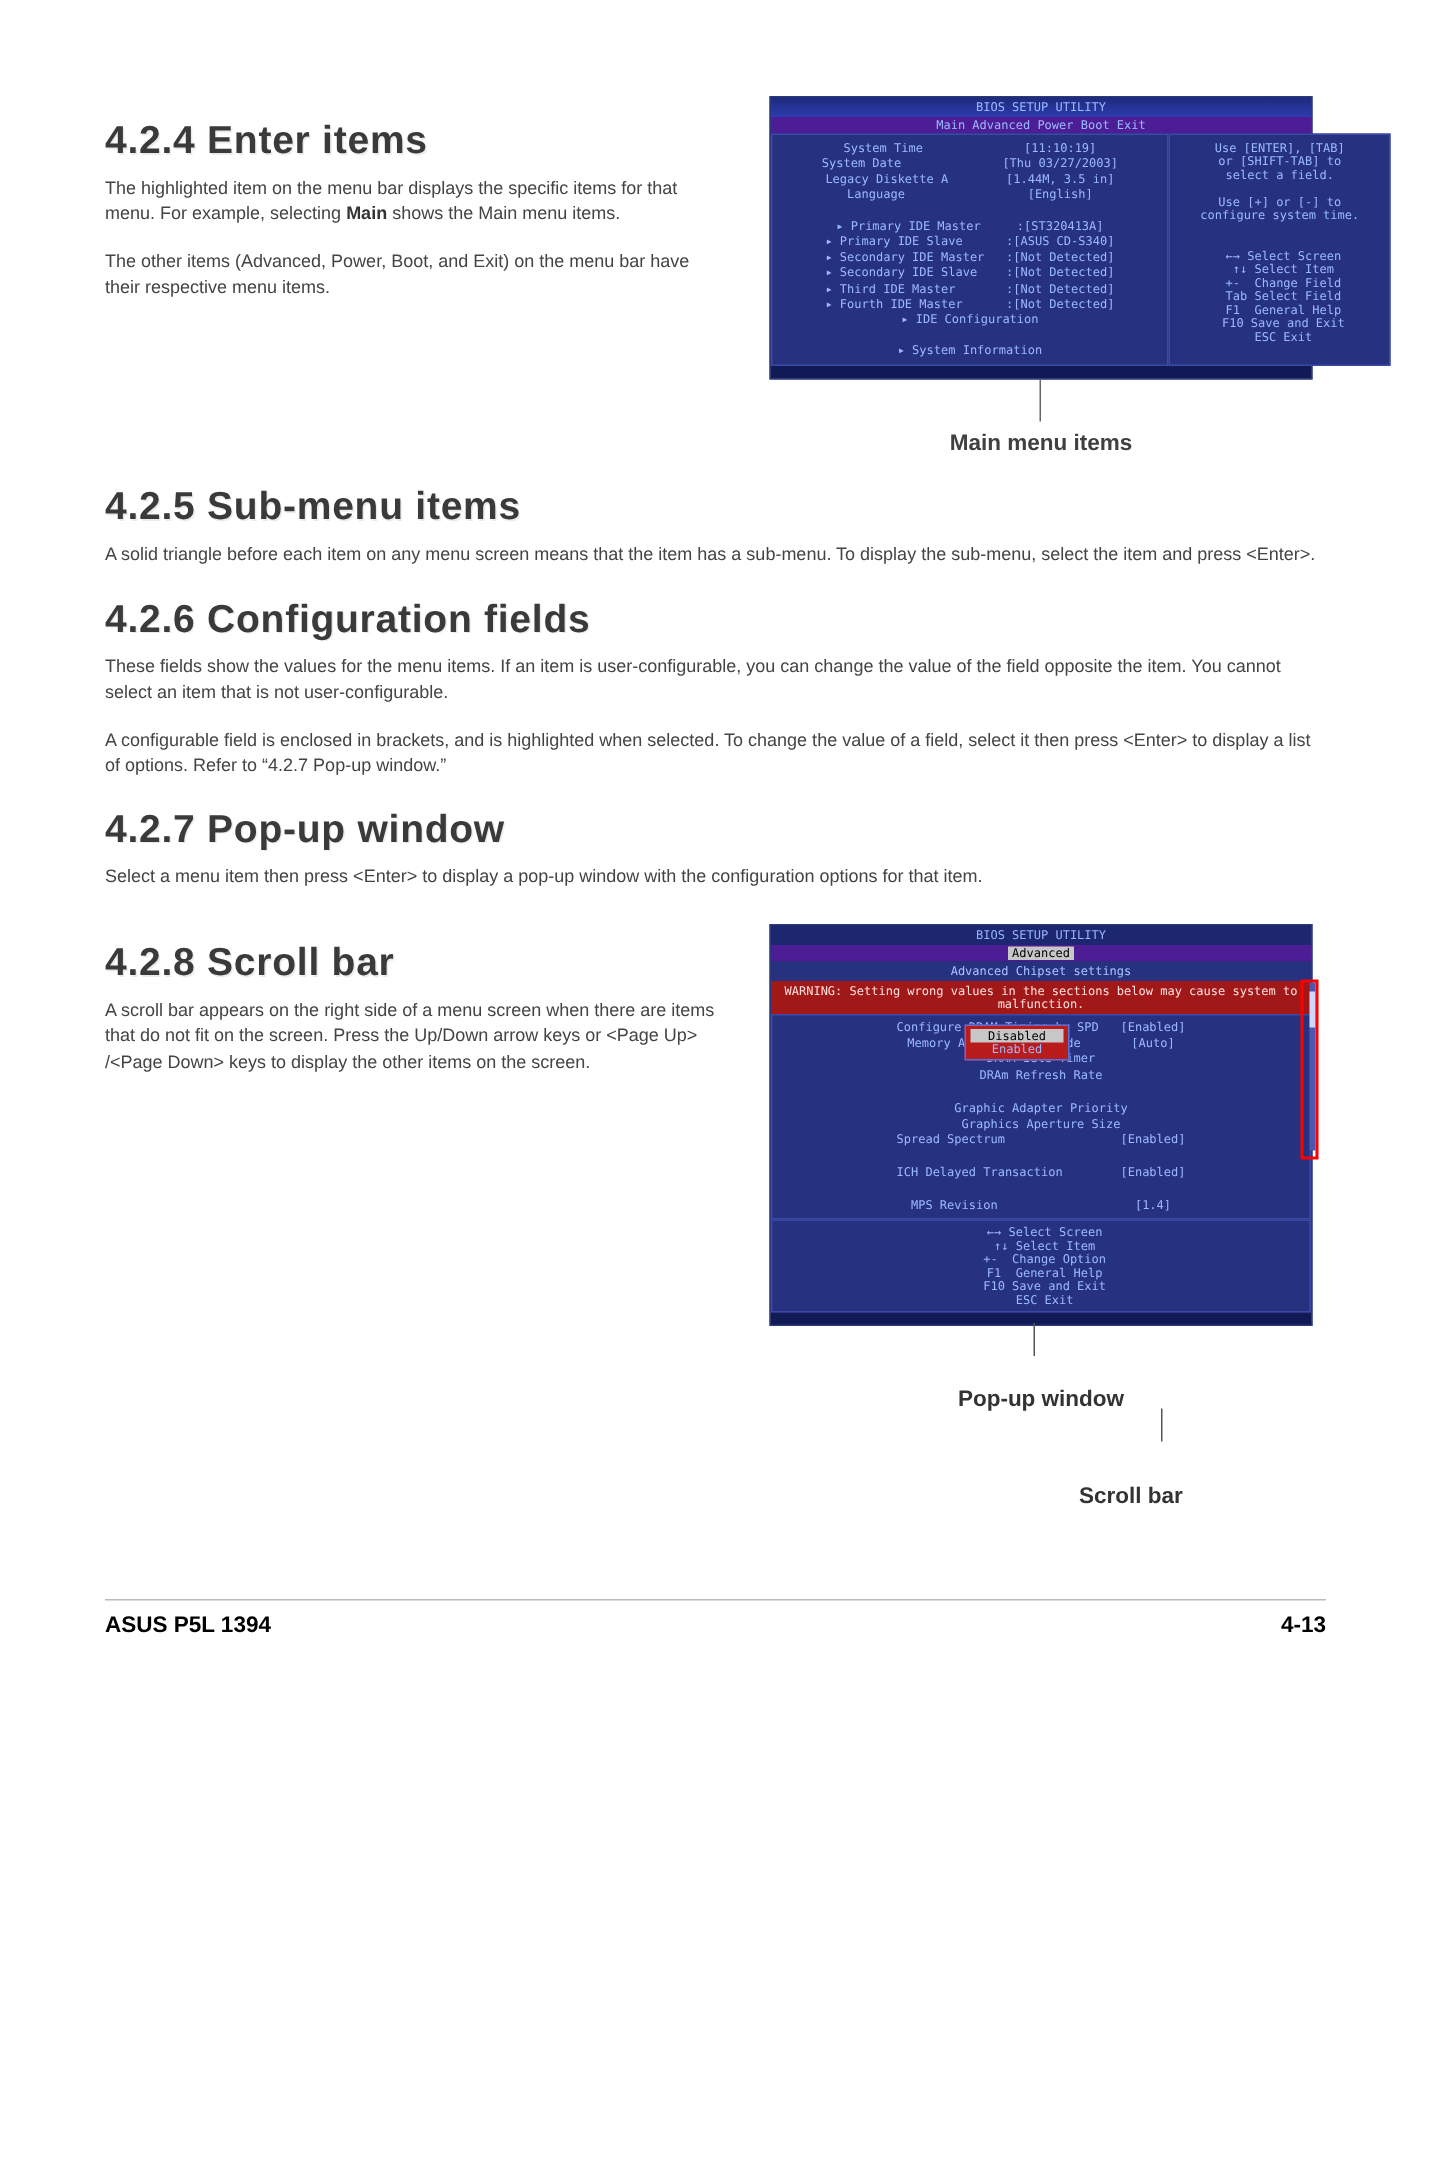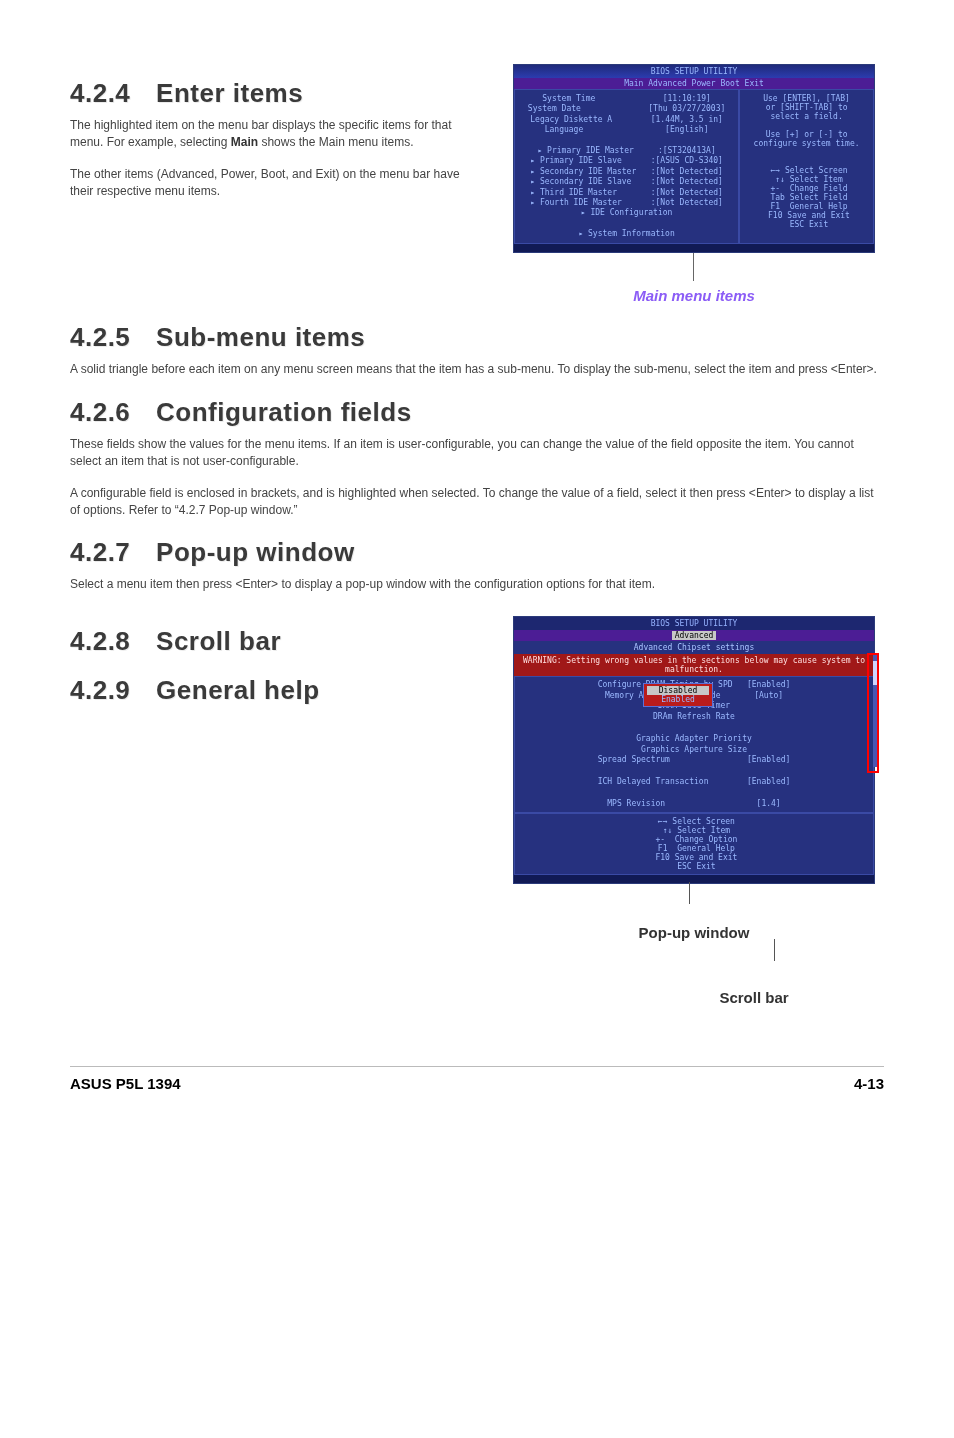--- a/index.html
+++ b/index.html
@@ -16,21 +16,21 @@
   }
   h2.section {
     font-family: "Trebuchet MS", Verdana, sans-serif;
     font-weight: bold;
     font-size: 26px;
     letter-spacing: 0.5px;
     color: #3a3a3a;
     margin: 18px 0 8px 0;
     text-shadow: 1px 1px 0 rgba(0,0,0,0.08);
   }
-  h2.section .num { margin-right: 18px; }
+  h2.section .num { }
   p.body {
     font-size: 12px;
     line-height: 1.45;
     color: #444;
     margin: 6px 0 14px 0;
   }
   p.body.narrow { max-width: 430px; }
   .top-row {
     display: flex;
     gap: 20px;
@@ -56,38 +56,37 @@
     font: 8px monospace;
     padding: 1px 3px;
   }
   .bios-body {
     display: flex;
     font: 8px monospace;
     color: #9bb9ff;
   }
   .bios-left, .bios-right {
     background: #26317f;
-    padding: 4px 0;
+    padding: 4px 20px;
     border: 1px solid #3a4aa5;
   }
   .bios-left { flex: 0 0 62%; line-height: 1.3; }
   .bios-right { flex: 1; }
   .bios-footer {
     background: #111a55;
     color: #344; height: 6px;
     font: 6px monospace;
     padding: 1px 3px;
   }
   .caption {
     font-family: "Trebuchet MS", Verdana, sans-serif;
     font-weight: bold;
     font-size: 15px;
     margin-top: 6px;
-    color: #8b5cf6;
-    font-style: italic;
+    color: #404040;
   }
   .connector-line {
     border-left: 1px solid #666;
     width: 1px; height: 28px;
     margin: -2px auto 0;
   }
 
   
   .right-figure { width: 380px; text-align: center; }
   .bios2 {
@@ -243,25 +242,22 @@
     <span>Pop-up window</span>
   </h2>
   <p class="body">Select a menu item then press &lt;Enter&gt; to display a pop-up window with the configuration options for that item.</p>
 
   <div class="row2">
     <div class="left2">
       <h2 class="section">
         <span class="num">4.2.8</span>
         <span>Scroll bar</span>
       </h2>
-
-      <h2 class="section">
-        <span class="num">4.2.9</span>
-        <span>General help</span>
-      </h2>
+      <p class="body narrow">A scroll bar appears on the right side of a menu screen when there are items that do not fit on the screen. Press the Up/Down arrow keys or &lt;Page Up&gt; /&lt;Page Down&gt; keys to display the other items on the screen.</p>
+
     </div>
 
     <div class="right-figure">
       <div class="bios2">
         <div class="bios2-title">BIOS SETUP UTILITY</div>
         <div class="bios-menubar">
           <span style="background:#c7c7c7;color:#000;padding:0 3px;">Advanced</span>
         </div>
         <div class="bios2-heading">Advanced Chipset settings</div>
         <div class="bios2-warn">WARNING: Setting wrong values in the sections below may cause system to malfunction.</div>

